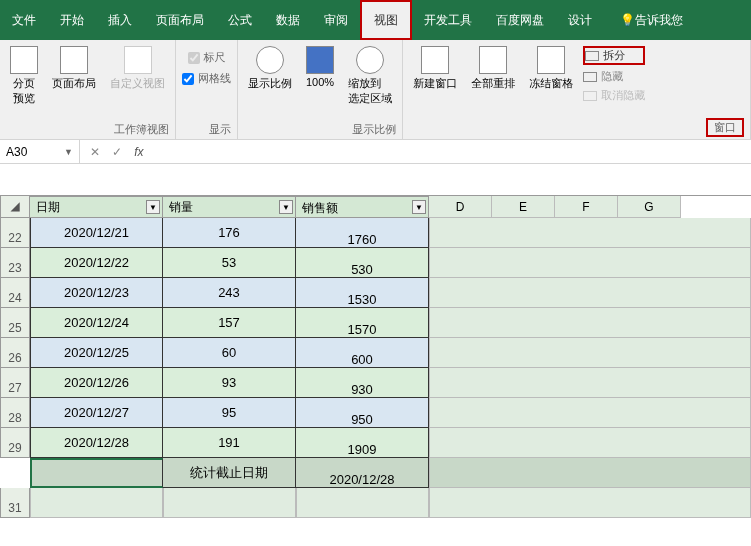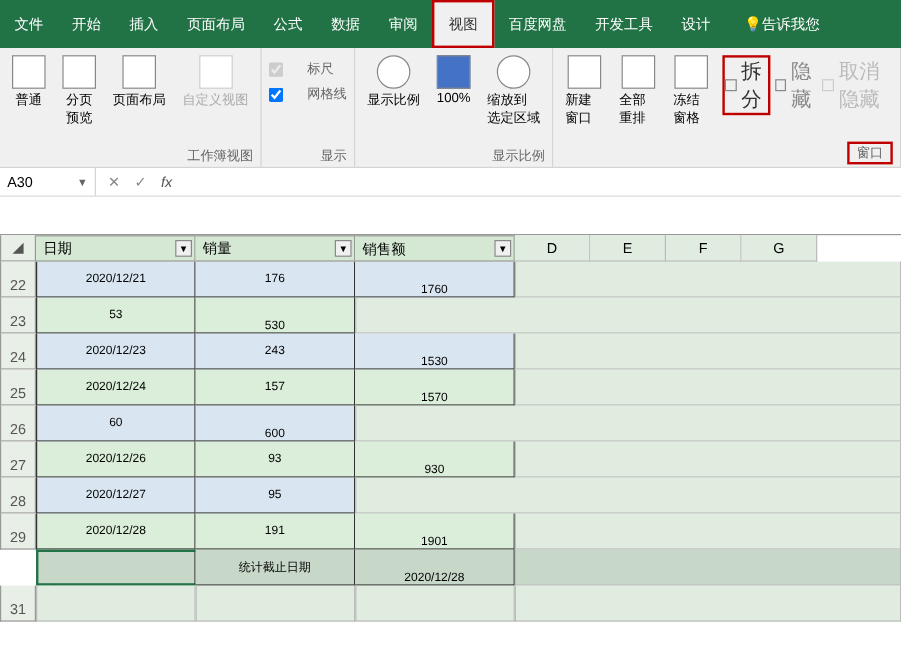--- a/index.html
+++ b/index.html
@@ -12,23 +12,23 @@
 
 .ribbon { background: #f0f0f0; height: 100px; border-bottom: 1px solid #d4d4d4; display: flex; }
 .group { border-right: 1px solid #d4d4d4; padding: 4px 6px 2px 6px; display: flex; flex-direction: column; }
 .group-body { flex: 1; display: flex; gap: 6px; align-items: flex-start; }
 .group-label { text-align: right; font-size: 11px; color: #666; padding-top: 2px; }
 .group-label.boxed { border: 2px solid #c00000; }
 .big-btn { display: flex; flex-direction: column; align-items: center; gap: 2px; padding: 2px 4px; cursor: pointer; font-size: 11px; }
 .big-btn .icon { width: 28px; height: 28px; border: 1px solid #888; background: #fff; }
 .big-btn .icon.mag { border-radius: 50%; }
 .chk-col { display: flex; flex-direction: column; gap: 6px; padding-top: 6px; font-size: 11px; }
-.chk { display: flex; align-items: center; gap: 20px; color:#666; }
+.chk { display: flex; align-items: center; gap: 4px; color:#666;justify-content:center; }
 .chk input { width: 12px; height: 12px; }
-.win-col { display: flex; flex-direction: row; gap: 4px; font-size: 17px; padding-top: 2px; }
+.win-col { display: flex; flex-direction: column; gap: 4px; font-size: 11px; padding-top: 2px; }
 .win-item { display: flex; align-items: center; gap: 4px; color: #888; }
 .win-item.boxed { border: 2px solid #c00000; color: #333; }
 .mini-icon { width: 14px; height: 10px; border: 1px solid #888; display:inline-block; }
 
 .formula-bar { height: 24px; border-bottom: 1px solid #d4d4d4; display: flex; align-items: center; }
 .name-box { width: 80px; border-right: 1px solid #d4d4d4; padding: 2px 6px; font-size: 12px; height:100%; display:flex; align-items:center; justify-content:space-between; }
 .name-box .dd { color:#666; font-size:9px; }
 .fx-btns { display: flex; gap: 12px; padding: 0 10px; color: #888; align-items:center; }
 .fx-label { font-style: italic; color:#555; }
 
@@ -39,21 +39,21 @@
 .row-h { height: 30px; border: 1px solid #999; border-top:none; display: flex; align-items: flex-end; justify-content: center; font-size: 12px; background: #e8efe6; color:#555; padding-bottom:2px; }
 .row-h.first { height: 22px; align-items:center; }
 .row-h.sel { background: #e5e5e5; margin-left: 44px; }
 .grid-body { flex: 1; }
 .col-headers { display: flex; height: 22px; }
 .col-h { border: 1px solid #999; border-left:none; display: flex; align-items: center; font-size: 12px; background: #d4e8d4; position: relative; }
 .col-h .txt { padding-left: 6px; font-family: Liberation Mono, monospace; }
 .col-h .dd { position:absolute; right:2px; top:3px; width:14px; height:14px; border:1px solid #888; background:#f0f0f0; font-size:8px; display:flex; align-items:center; justify-content:center; }
 .col-h.center { justify-content: center; }
 .data-row { display: flex; height: 30px; }
-.cell { border: 1px solid #333; border-top:none; border-left:none; display: flex; align-items: center; justify-content: center; font-size: 10px; }
+.cell { border: 1px solid #333; border-top:none; border-left:none; display: flex; align-items: center; justify-content: center; font-size: 13px; }
 .cell:first-child { border-left: 1px solid #333; }
 .c-date { width: 133px; }
 .c-qty { width: 133px; }
 .c-amt { width: 133px; align-items: flex-end; }
 .c-rest { flex:1; border:1px solid #bbb; border-top:none; background: #e0ece0; }
 .c-rest.sub { width:63px; flex:none; border-left:none; }
 .blue { background: #d9e6f2; }
 .green { background: #daeeda; }
 .summary-row .cell { background: #c8d8c8; }
 .summary-row .c-date { border-left:1px solid #333; }
@@ -68,33 +68,29 @@
 
 <div class="tabs">
   <div class="tab">文件</div>
   <div class="tab">开始</div>
   <div class="tab">插入</div>
   <div class="tab">页面布局</div>
   <div class="tab">公式</div>
   <div class="tab">数据</div>
   <div class="tab">审阅</div>
   <div class="tab active">视图</div>
+  <div class="tab">开发工具</div>
   <div class="tab">百度网盘</div>
-  <div class="tab">开发工具</div>
   <div class="tab">设计</div>
   <div class="tab tell">💡 <span>告诉我您</span></div>
 </div>
 
 <div class="ribbon">
   <div class="group">
     <div class="group-body">
-      <div class="big-btn">
-          <span class="icon"></span>
-          <span>普通</span>
-        </div>
       <div class="big-btn">
           <span class="icon"></span>
           <span style="white-space:pre">分页
 预览</span>
         </div>
       <div class="big-btn">
           <span class="icon"></span>
           <span>页面布局</span>
         </div>
       <div class="big-btn" style="color:#aaa">
@@ -221,56 +217,59 @@
       <div class="col-h c-rest sub center">G</div>
     </div>
     <div id="data-container">
         <div class="data-row">
        <div class="cell c-date blue">2020/12/21</div>
        <div class="cell c-qty blue">176</div>
        <div class="cell c-amt blue">1760</div>
        <div class="cell c-rest"></div>
      </div>
         <div class="data-row">
+       <div class="cell c-date green">2020/12/22</div>
        <div class="cell c-qty green">53</div>
        <div class="cell c-amt green">530</div>
        <div class="cell c-rest"></div>
      </div>
         <div class="data-row">
        <div class="cell c-date blue">2020/12/23</div>
        <div class="cell c-qty blue">243</div>
        <div class="cell c-amt blue">1530</div>
        <div class="cell c-rest"></div>
      </div>
         <div class="data-row">
        <div class="cell c-date green">2020/12/24</div>
        <div class="cell c-qty green">157</div>
        <div class="cell c-amt green">1570</div>
        <div class="cell c-rest"></div>
      </div>
         <div class="data-row">
+       <div class="cell c-date blue">2020/12/25</div>
        <div class="cell c-qty blue">60</div>
        <div class="cell c-amt blue">600</div>
        <div class="cell c-rest"></div>
      </div>
         <div class="data-row">
        <div class="cell c-date green">2020/12/26</div>
        <div class="cell c-qty green">93</div>
        <div class="cell c-amt green">930</div>
        <div class="cell c-rest"></div>
      </div>
         <div class="data-row">
        <div class="cell c-date blue">2020/12/27</div>
        <div class="cell c-qty blue">95</div>
+       <div class="cell c-amt blue">950</div>
        <div class="cell c-rest"></div>
      </div>
         <div class="data-row">
        <div class="cell c-date green">2020/12/28</div>
        <div class="cell c-qty green">191</div>
-       <div class="cell c-amt green">1901</div>
+       <div class="cell c-amt green">1909</div>
        <div class="cell c-rest"></div>
      </div>
         <div class="data-row summary-row">
      <div class="cell c-date thick-top thick-bot thick-left"></div>
      <div class="cell c-qty">统计截止日期</div>
      <div class="cell c-amt">2020/12/28</div>
      <div class="cell c-rest"></div>
    </div>
         <div class="data-row blank-row">
      <div class="cell c-date"></div>

